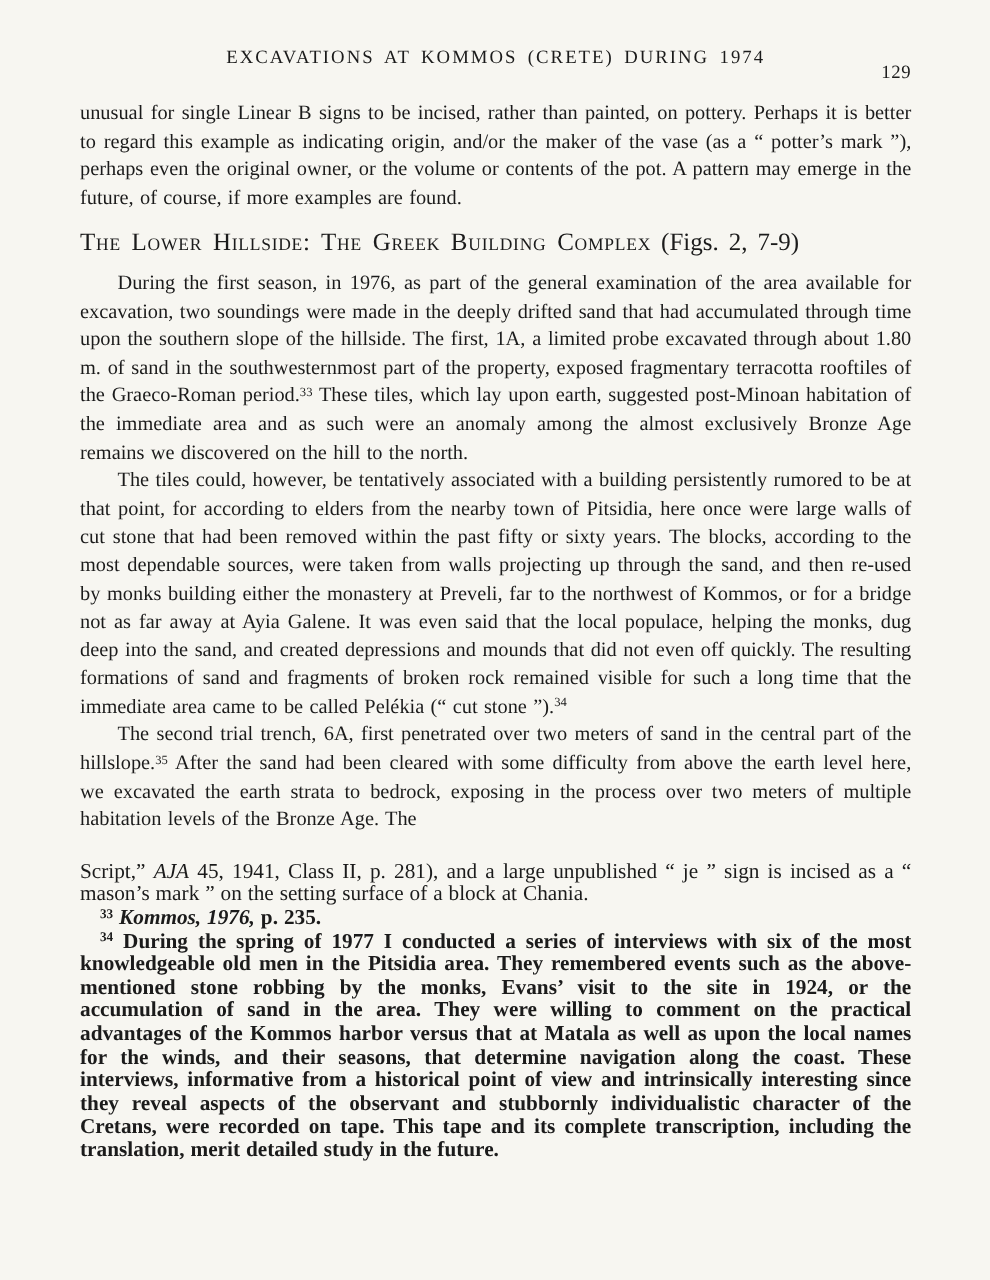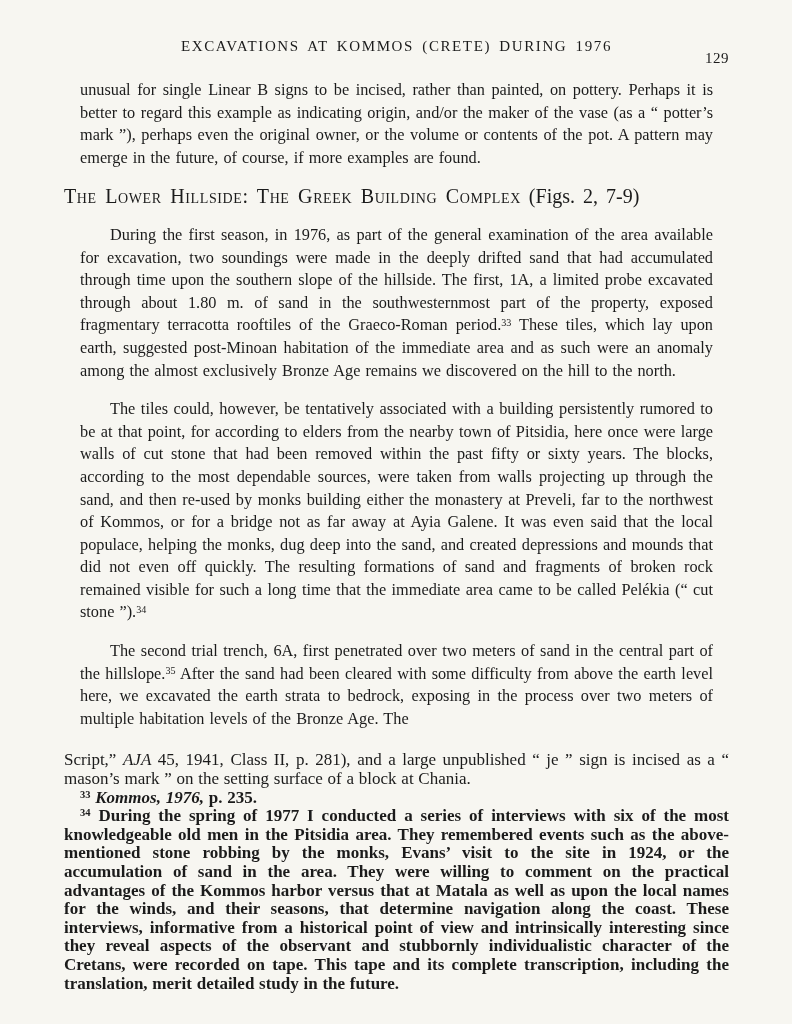--- a/index.html
+++ b/index.html
@@ -26,21 +26,21 @@
     margin-bottom: 24px;
     white-space: nowrap;
   }
   .rh-pagenum {
     position: absolute;
     right: 0; top: 12px;
     letter-spacing: 0.5px;
   }
   
   .body-text p.para {
-    margin: 16px;
+    margin: 0;
     font-size: 16.3px;
     line-height: 22.6px;
     text-align: justify;
     word-spacing: 1px;
   }
   .para.indent { text-indent: 30px; }
   .section-heading {
     font-size: 20px;
     font-weight: 400;
     margin: 14px 0 9px 0;
@@ -68,21 +68,21 @@
     word-spacing: 0.5px;
   }
   .footnote.fn-indent { text-indent: 16px; font-weight: bold; }
 </style>
 </head>
 <body>
 
 <div class="page">
 
   <header class="running-head">
-    <span class="rh-title">EXCAVATIONS AT KOMMOS (CRETE) DURING 1976</span>
+    <span class="rh-title">EXCAVATIONS AT KOMMOS (CRETE) DURING 1974</span>
     <span class="rh-pagenum">129</span>
   </header>
 
   <main class="body-text">
 
     <p class="para">unusual for single Linear B signs to be incised, rather than painted, on pottery. Perhaps it is better to regard this example as indicating origin, and/or the maker of the vase (as a “ potter’s mark ”), perhaps even the original owner, or the volume or contents of the pot. A pattern may emerge in the future, of course, if more examples are found.</p>
 
     <h2 class="section-heading"><span class="sc">The Lower Hillside: The Greek Building Complex</span><span> (Figs. 2, 7-9)</span></h2>
 
     <p class="para indent"><span>During the first season, in 1976, as part of the general examination of the area available for excavation, two soundings were made in the deeply drifted sand that had accumulated through time upon the southern slope of the hillside. The first, 1A, a limited probe excavated through about 1.80 m. of sand in the southwesternmost part of the property, exposed fragmentary terracotta rooftiles of the Graeco-Roman period.</span><sup>33</sup><span> These tiles, which lay upon earth, suggested post-Minoan habitation of the immediate area and as such were an anomaly among the almost exclusively Bronze Age remains we discovered on the hill to the north.</span></p>

